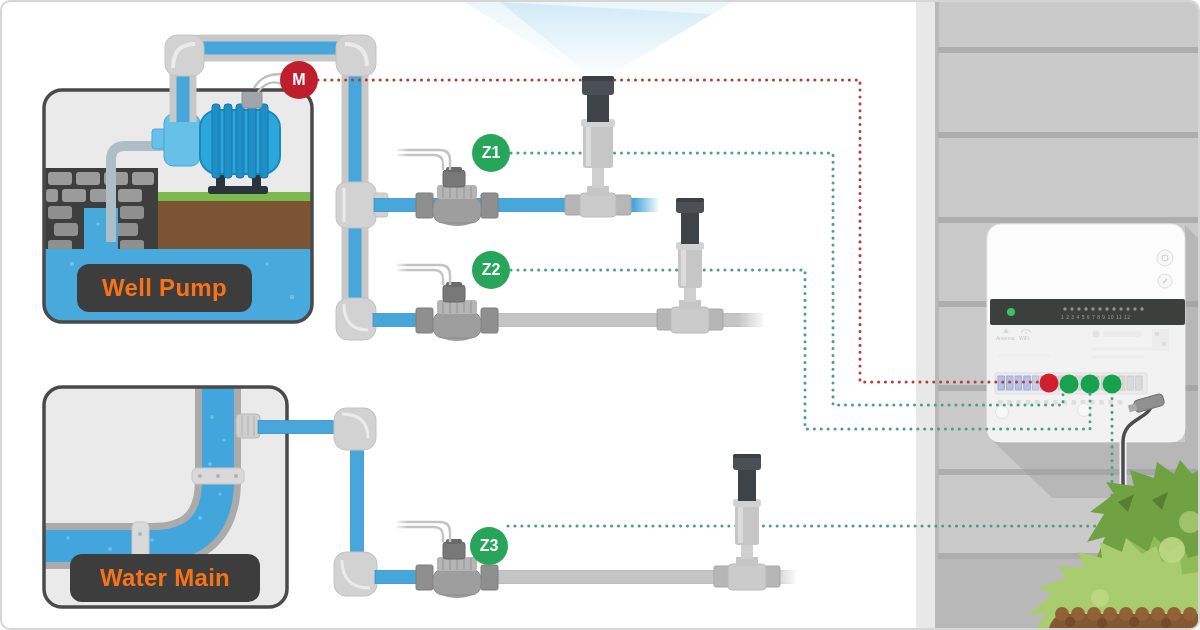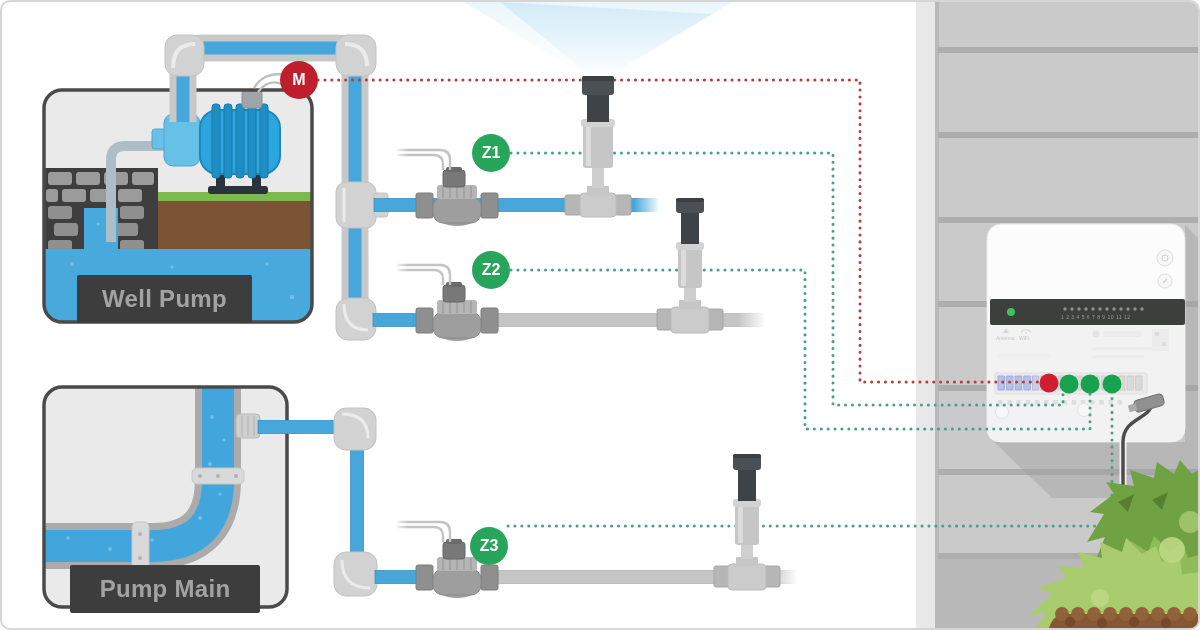--- a/index.html
+++ b/index.html
@@ -3,23 +3,23 @@
 <meta charset="utf-8">
 <style>
   html,body{margin:0;padding:0;background:#fff;}
   .canvas{
     position:relative;width:1200px;height:630px;background:#ffffff;
     border:2px solid #d6d6d6;border-radius:10px;box-sizing:border-box;overflow:hidden;
     font-family:"Liberation Sans", sans-serif;
   }
   .scene{position:absolute;left:0;top:0;width:1200px;height:630px;}
   .plate{
-    position:absolute;background:#3d3d3d;color:#a3a3a3;border-radius:2px;
+    position:absolute;background:#3d3d3d;color:#f97316;border-radius:12px;
     display:flex;align-items:center;justify-content:center;
-    font-weight:700;font-size:24px;letter-spacing:.3px;z-index:30;margin-top:11px;
+    font-weight:700;font-size:24px;letter-spacing:.3px;z-index:30;
   }
   .badge{
     position:absolute;width:38px;height:38px;border-radius:50%;
     display:flex;align-items:center;justify-content:center;
     color:#fff;font-weight:700;font-size:16px;z-index:40;
   }
   .badge-red{background:#bf1f2d;}
   .badge-green{background:#27a55b;}
   .ctrl-text{
     position:absolute;color:#9a9e9b;font-size:5px;line-height:5px;
@@ -438,21 +438,21 @@
             <circle cx="1164" cy="621" r="5"></circle>
       </g>
     </g>
   </g>
 </svg>
 
 <div class="plate" style="left:75px;top:262px;width:175px;height:48px;">
   <span>Well Pump</span>
 </div>
 <div class="plate" style="left:68px;top:552px;width:190px;height:48px;">
-  <span>Pump Main</span>
+  <span>Water Main</span>
 </div>
 
 <div class="badge badge-red" style="left:278px;top:59px;">
   <span>M</span>
 </div>
 <div class="badge badge-green" style="left:470px;top:132px;">
   <span>Z1</span>
 </div>
 <div class="badge badge-green" style="left:470px;top:249px;">
   <span>Z2</span>

